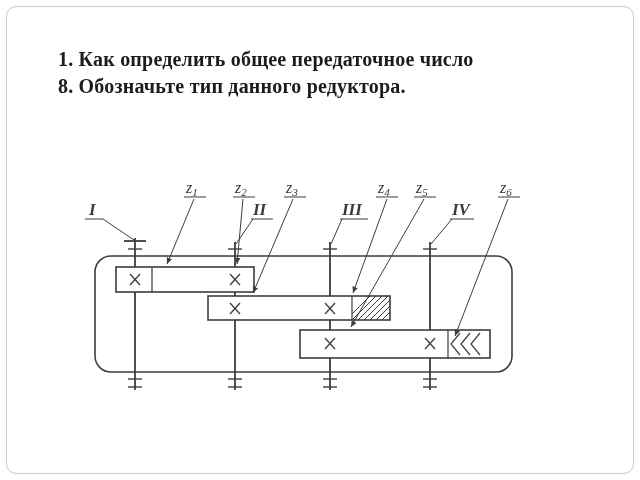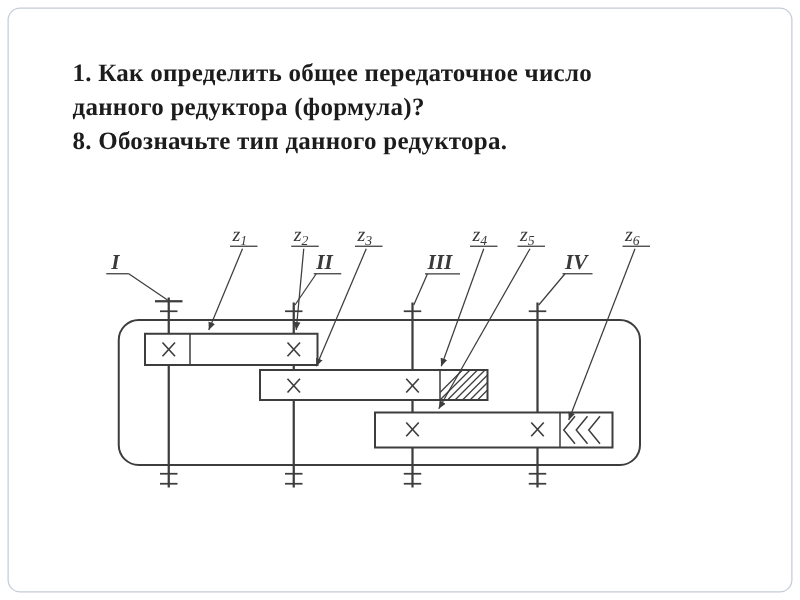--- a/index.html
+++ b/index.html
@@ -37,21 +37,20 @@
   .roman { font-style: italic; font-weight: bold; font-size: 17px; fill: #3a3a3a; font-family: "Liberation Serif", serif; }
 </style>
 </head>
 <body>
 
 <div class="slide">
   <div class="frame"></div>
 
   <div class="question">
     <div class="qline">1. Как определить общее передаточное число</div>
-    <div class="qline">данного редуктора (формула)?</div>
     <div class="qline">8. Обозначьте тип данного редуктора.</div>
   </div>
 
   <svg class="diagram" width="640" height="480" viewBox="0 0 640 480" xmlns="http://www.w3.org/2000/svg">
 
     <defs>
       <marker id="arrowhead" viewBox="0 0 10 10" refX="9" refY="5" markerWidth="7" markerHeight="7" orient="auto-start-reverse">
         <path d="M0,1 L9,5 L0,9 Z" fill="#3d3d3d"></path>
       </marker>
     </defs>

